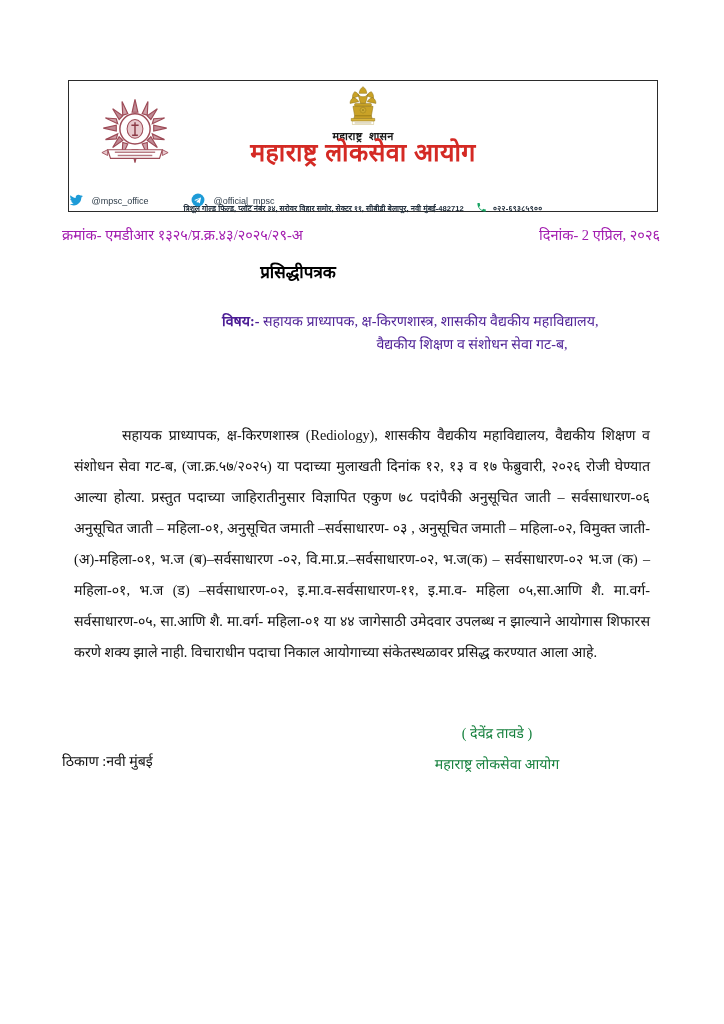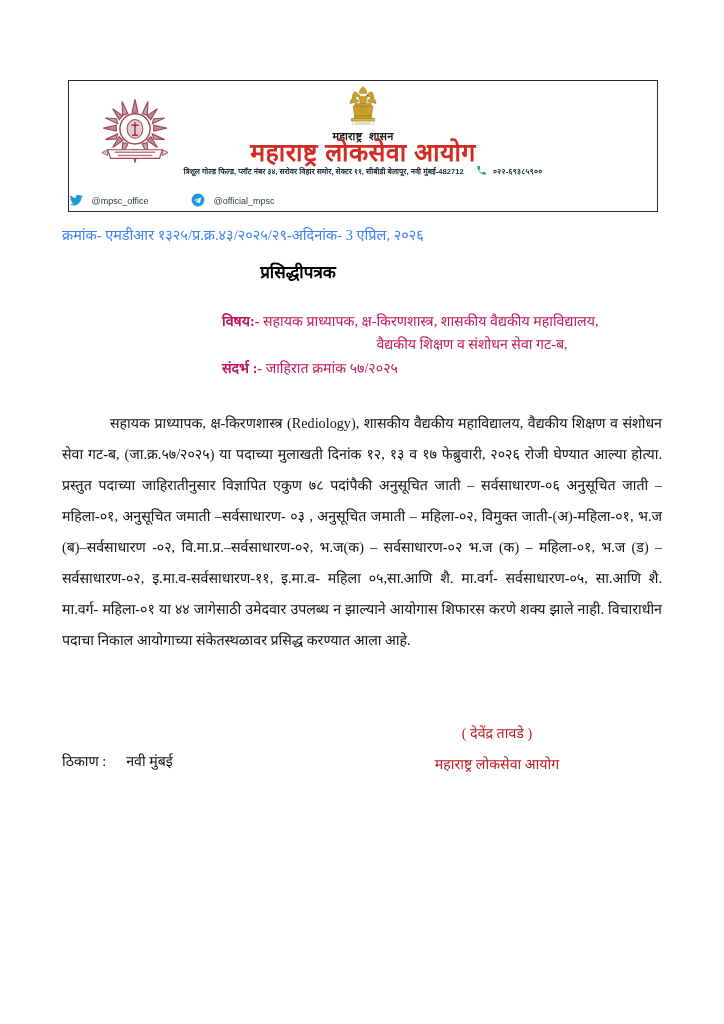--- a/index.html
+++ b/index.html
@@ -99,20 +99,21 @@
     font-family: "Liberation Sans", "DejaVu Sans", sans-serif;
     font-size: 7.6px;
     font-weight: bold;
     color: #23303d;
     white-space: nowrap;
   }
   .address-row .phone-wrap {
     display: inline-block;
     margin-left: 10px;
     white-space: nowrap;
+    margin-top: 37px;
   }
   .phone-icon {
     display: inline-block;
     vertical-align: -2px;
     width: 11px;
     height: 11px;
     margin-right: 4px;
   }
   .phone-icon svg { display: block; width: 100%; height: 100%; }
   .phone-num { letter-spacing: 0.3px; }
@@ -152,23 +153,24 @@
   }
   .social-icon svg { display: block; width: 100%; height: 100%; }
 
   
   .ref-row {
     position: absolute;
     left: 62px;
     top: 224px;
     width: 600px;
     display: flex;
+    justify-content: space-between;
     align-items: baseline;
     font-size: 14.5px;
-    color: #3b82f6;
+    color: #a21caf;
   }
   .ref-row .date-cell { padding-right: 2px; }
 
   
   .doc-title {
     position: absolute;
     left: 0;
     top: 260px;
     width: 596px;
     text-align: center;
@@ -178,60 +180,60 @@
   }
 
   
   .subject-block {
     position: absolute;
     left: 222px;
     top: 310px;
     width: 460px;
     font-size: 14.2px;
     line-height: 1.62;
-    color: #be185d;
+    color: #4c1d95;
   }
   .subject-line1 { text-indent: 0; }
   .subject-line2 { padding-left: 40px; text-align: center; }
   .ref-line { margin-top: 1px; }
   .lbl { font-weight: bold; }
 
   
   .body-text {
     position: absolute;
     left: 62px;
     top: 408px;
     width: 600px;
     font-size: 14.2px;
     line-height: 2.18;
     color: #111;
     text-align: justify;
   }
-  .body-text p { margin: 0; }
+  .body-text p { margin: 12px; }
   .body-text .first-indent { text-indent: 48px; }
 
   
   .sign-block {
     position: absolute;
     right: 62px;
     top: 718px;
     width: 330px;
     text-align: center;
     font-size: 14.2px;
     line-height: 2.2;
-    color: #b91c1c;
+    color: #15803d;
   }
   .place-block {
     position: absolute;
     left: 62px;
     top: 751px;
     font-size: 14.2px;
     color: #111;
   }
-  .place-block .place-label { margin-right: 20px; }
+  .place-block .place-label { margin-right: 0; }
 </style>
 </head>
 <body>
 
 <div class="page">
 
   <div class="letterhead">
     <div class="lh-inner">
 
       <div class="mpsc-emblem">
@@ -325,33 +327,30 @@
           </span>
           <span>@official_mpsc</span>
         </span>
       </div>
 
     </div>
   </div>
 
   <div class="ref-row">
     <span>क्रमांक- एमडीआर १३२५/प्र.क्र.४३/२०२५/२९-अ</span>
-    <span class="date-cell">दिनांक- 3 एप्रिल, २०२६</span>
+    <span class="date-cell">दिनांक- 2 एप्रिल, २०२६</span>
   </div>
 
   <div class="doc-title">प्रसिद्धीपत्रक</div>
 
   <div class="subject-block">
     <div class="subject-line1">
       <span class="lbl">विषय:-</span><span> सहायक प्राध्यापक, क्ष-किरणशास्त्र, शासकीय वैद्यकीय महाविद्यालय,</span>
     </div>
     <div class="subject-line2">वैद्यकीय शिक्षण व संशोधन सेवा गट-ब,</div>
-    <div class="ref-line">
-      <span class="lbl">संदर्भ :-</span><span> जाहिरात क्रमांक ५७/२०२५</span>
-    </div>
   </div>
 
   <div class="body-text">
     <p class="first-indent">सहायक प्राध्यापक, क्ष-किरणशास्त्र (Rediology), शासकीय वैद्यकीय महाविद्यालय, वैद्यकीय शिक्षण व संशोधन सेवा गट-ब, (जा.क्र.५७/२०२५) या पदाच्या मुलाखती दिनांक १२, १३ व   १७  फेब्रुवारी, २०२६ रोजी घेण्यात आल्या होत्या. प्रस्तुत पदाच्या  जाहिरातीनुसार  विज्ञापित  एकुण  ७८   पदांपैकी  अनुसूचित जाती – सर्वसाधारण-०६  अनुसूचित जाती – महिला-०१, अनुसूचित जमाती –सर्वसाधारण- ०३ , अनुसूचित जमाती – महिला-०२, विमुक्त जाती-(अ)-महिला-०१, भ.ज (ब)–सर्वसाधारण -०२, वि.मा.प्र.–सर्वसाधारण-०२, भ.ज(क) – सर्वसाधारण-०२ भ.ज (क) – महिला-०१, भ.ज (ड) –सर्वसाधारण-०२, इ.मा.व-सर्वसाधारण-११, इ.मा.व- महिला ०५,सा.आणि शै. मा.वर्ग- सर्वसाधारण-०५, सा.आणि शै. मा.वर्ग- महिला-०१ या ४४ जागेसाठी  उमेदवार उपलब्ध न झाल्याने आयोगास शिफारस करणे शक्य झाले नाही. विचाराधीन पदाचा निकाल आयोगाच्या संकेतस्थळावर प्रसिद्ध करण्यात आला आहे.</p>
   </div>
 
   <div class="sign-block">
     <div>( देवेंद्र तावडे )</div>
     <div>महाराष्ट्र लोकसेवा आयोग</div>
   </div>

